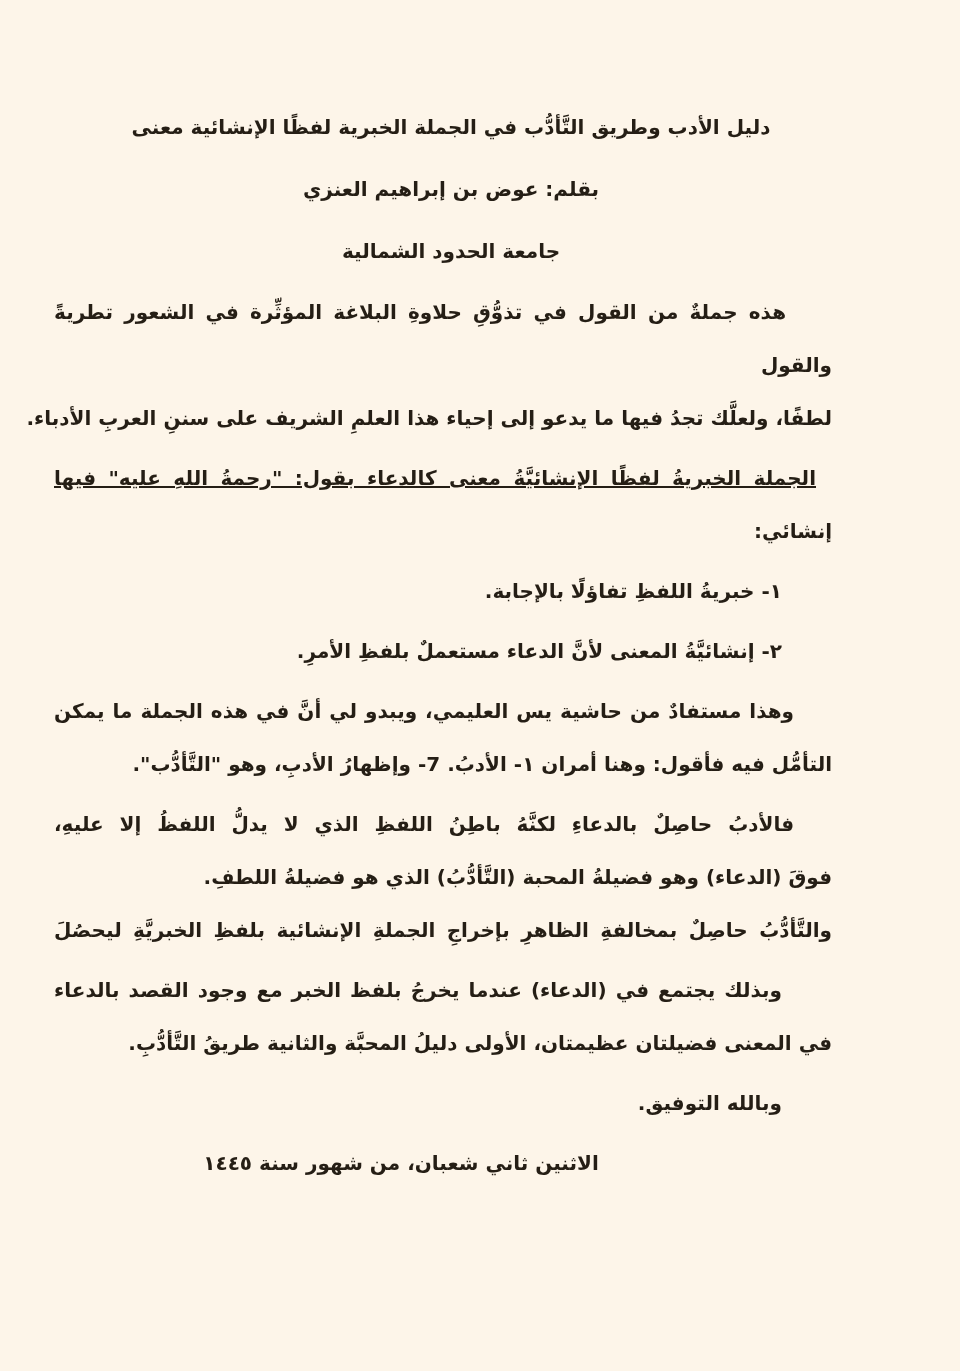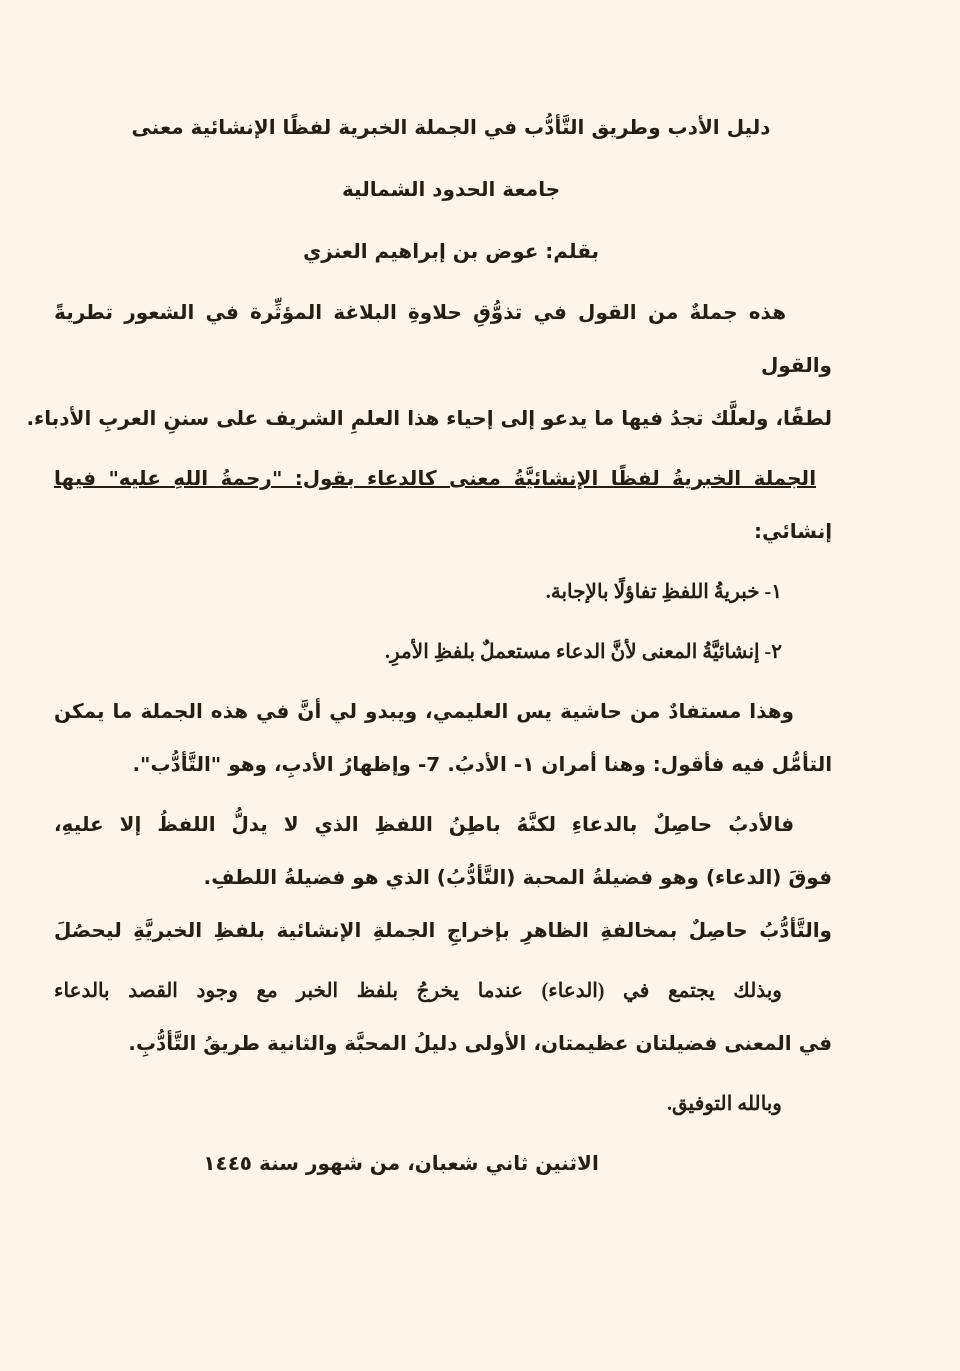--- a/index.html
+++ b/index.html
@@ -42,31 +42,31 @@
   }
   .fill {
     white-space: normal;
     text-align: justify;
     text-align-last: justify;
   }
   
   .ind16 { text-indent: 16px; text-decoration: underline; }
   .ind38 { text-indent: 38px; }
   .ind46 { text-indent: 46px; }
-  .ind50 { text-indent: 50px; font-family: Liberation Serif, serif; }
+  .ind50 { text-indent: 50px; }
   .ind84 { text-indent: 84px; text-align: center; }
 </style>
 </head>
 <body>
 
 <main class="page">
 
   <h1 class="h">دليل الأدب وطريق التَّأدُّب في الجملة الخبرية لفظًا الإنشائية معنى</h1>
+  <p class="h">بقلم: عوض بن إبراهيم العنزي</p>
   <p class="h">جامعة الحدود الشمالية</p>
-  <p class="h">بقلم: عوض بن إبراهيم العنزي</p>
 
   <section>
 
     <p class="para">
       <span class="line fill ind46">هذه جملةٌ من القول في تذوُّقِ حلاوةِ البلاغة المؤثِّرة في الشعور تطريةً والقول</span>
       <span class="line">لطفًا، ولعلَّك تجدُ فيها ما يدعو إلى إحياء هذا العلمِ الشريف على سننِ العربِ الأدباء.</span>
     </p>
 
     <p class="para">
       <span class="line fill ind16">الجملة الخبريةُ لفظًا الإنشائيَّةُ معنى كالدعاء بقول: "رحمةُ اللهِ عليه" فيها</span>

